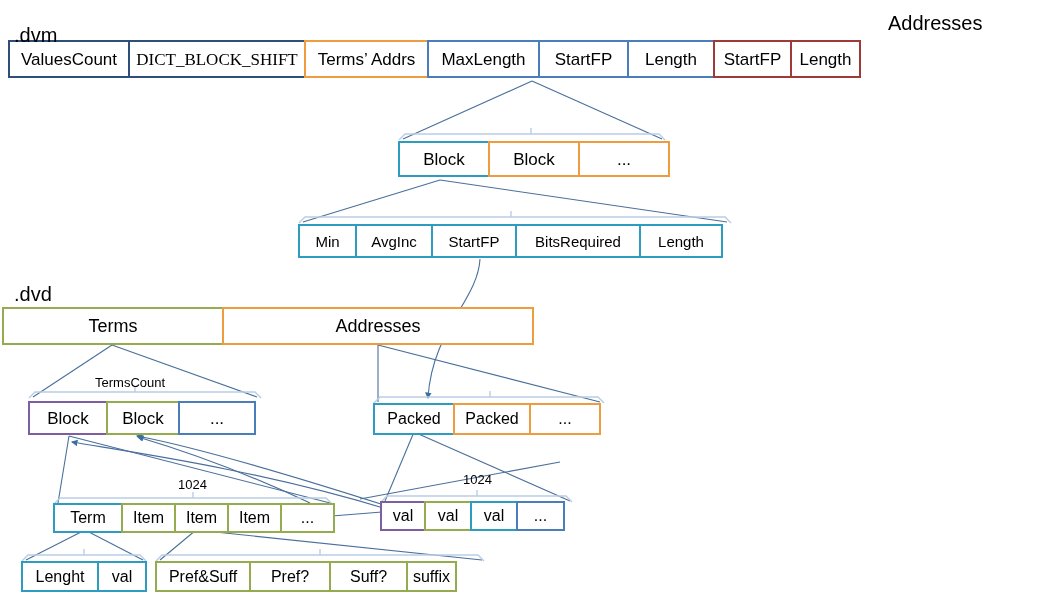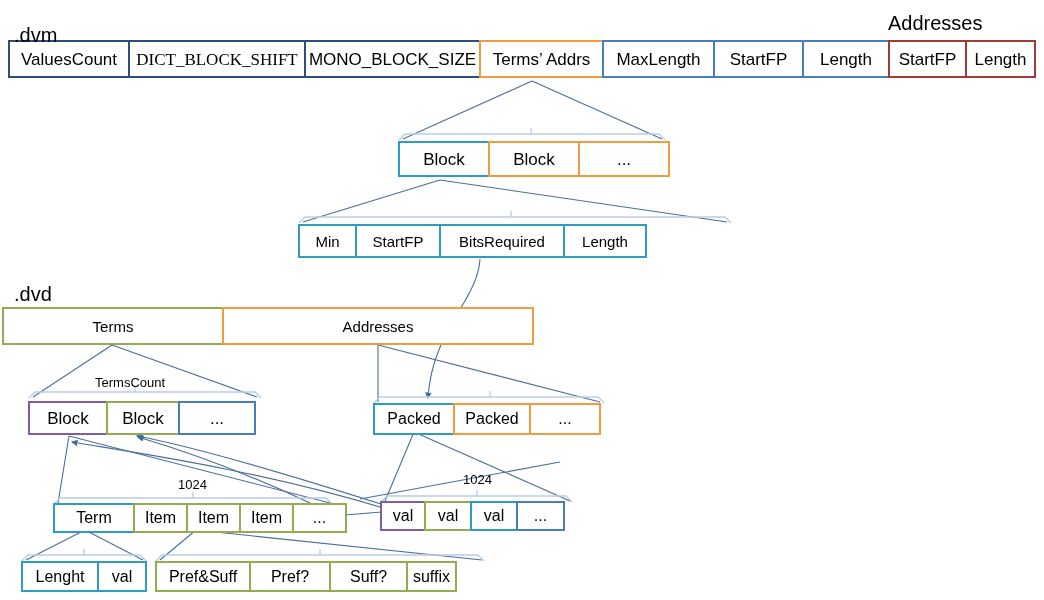--- a/index.html
+++ b/index.html
@@ -150,23 +150,20 @@
 
   <div class="caption note" style="left:463px; top:472px;">1024</div>
 
   <div class="row" id="row-dvm_header" style="left:8px; top:40px; height:38px; font-size:17px;">
       <div class="cell b-navy" style="width: 122px;">
         <span>ValuesCount</span>
       </div>
       <div class="cell b-navy" style="width: 178px; font-family: Liberation Serif, serif;">
         <span>DICT_BLOCK_SHIFT</span>
       </div>
-      <div class="cell b-navy" style="width: 177px;">
-        <span>MONO_BLOCK_SIZE</span>
-      </div>
       <div class="cell b-orange" style="width: 125px;">
         <span>Terms’ Addrs</span>
       </div>
       <div class="cell b-blue" style="width: 113px;">
         <span>MaxLength</span>
       </div>
       <div class="cell b-blue" style="width: 91px;">
         <span>StartFP</span>
       </div>
       <div class="cell b-blue" style="width: 88px;">
@@ -189,32 +186,35 @@
       </div>
       <div class="cell b-orange" style="width: 92px;">
         <span>...</span>
       </div>
     </div>
 
   <div class="row" id="row-dvm_block_fields" style="left:298px; top:224px; height:34px; font-size:15px;">
       <div class="cell b-cyan" style="width: 59px;">
         <span>Min</span>
       </div>
+      <div class="cell b-cyan" style="width: 78px;">
+        <span>AvgInc</span>
+      </div>
       <div class="cell b-cyan" style="width: 86px;">
         <span>StartFP</span>
       </div>
       <div class="cell b-cyan" style="width: 126px;">
         <span>BitsRequired</span>
       </div>
       <div class="cell b-cyan" style="width: 84px;">
         <span>Length</span>
       </div>
     </div>
 
-  <div class="row" id="row-dvd_header" style="left:2px; top:307px; height:38px; font-size:15px;">
+  <div class="row" id="row-dvd_header" style="left:2px; top:307px; height:38px; font-size:18px;">
       <div class="cell b-green" style="width: 222px;">
         <span>Terms</span>
       </div>
       <div class="cell b-orange" style="width: 312px;">
         <span>Addresses</span>
       </div>
     </div>
 
   <div class="row" id="row-dvd_term_blocks" style="left:28px; top:401px; height:34px; font-size:17px;">
       <div class="cell b-purple" style="width: 80px;">
@@ -234,21 +234,21 @@
       </div>
       <div class="cell b-orange" style="width: 78px;">
         <span>Packed</span>
       </div>
       <div class="cell b-orange" style="width: 72px;">
         <span>...</span>
       </div>
     </div>
 
   <div class="row" id="row-dvd_term_items" style="left:53px; top:503px; height:30px; font-size:16px;">
-      <div class="cell b-cyan" style="width: 82px;">
+      <div class="cell b-cyan" style="width: 70px;">
         <span>Term</span>
       </div>
       <div class="cell b-green" style="width: 55px;">
         <span>Item</span>
       </div>
       <div class="cell b-green" style="width: 55px;">
         <span>Item</span>
       </div>
       <div class="cell b-green" style="width: 55px;">
         <span>Item</span>

